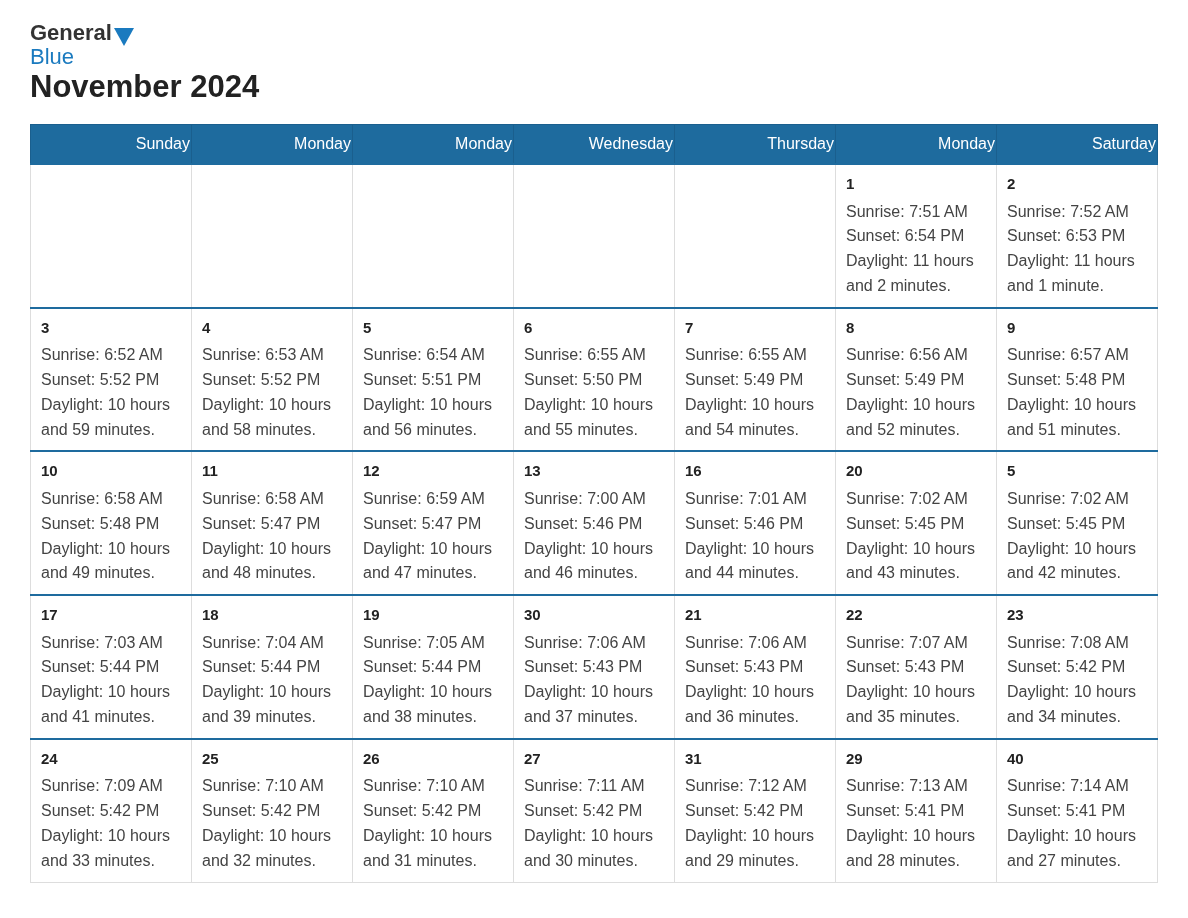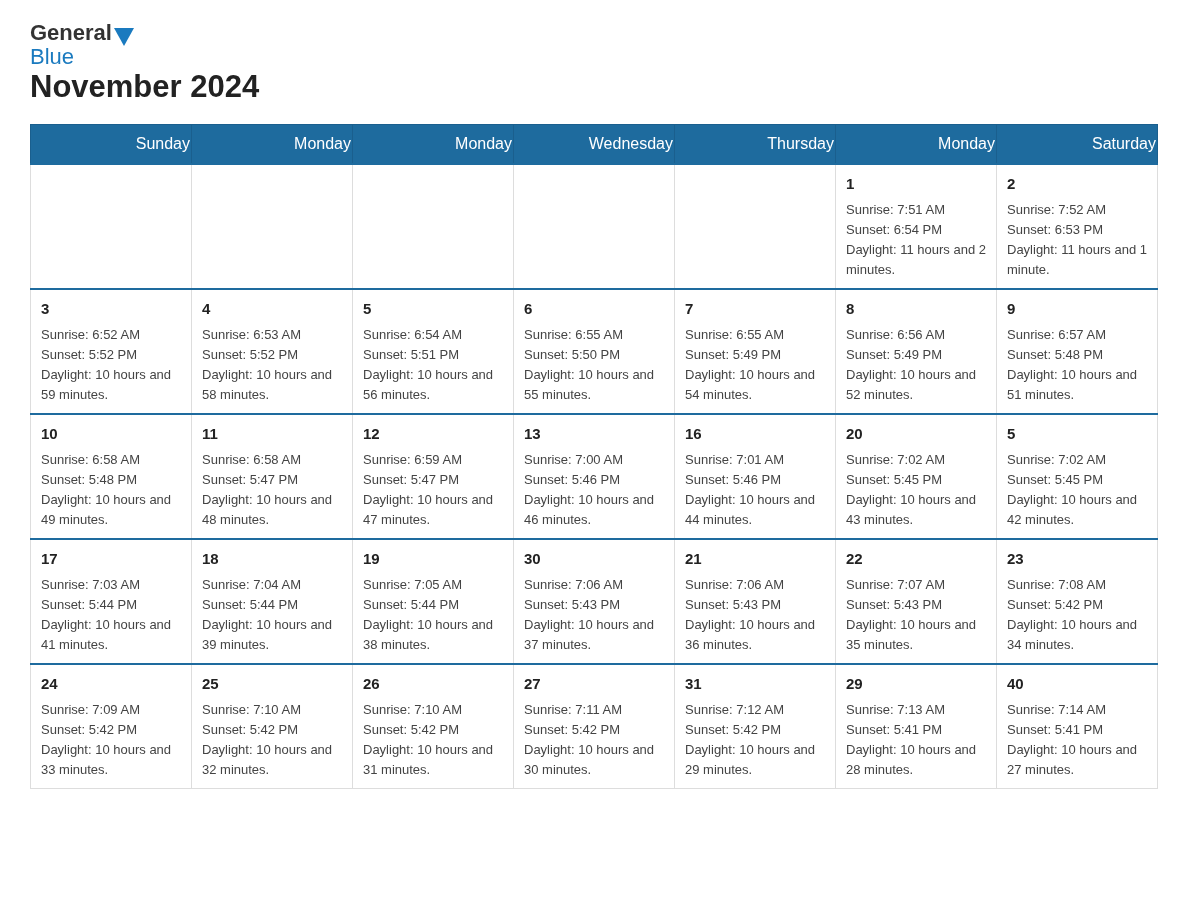--- a/index.html
+++ b/index.html
@@ -85,21 +85,21 @@
       line-height: 1.5;
     }
     .day-number {
       font-size: 15px;
       font-weight: bold;
       color: #222;
       margin-bottom: 4px;
     }
     .day-info {
       color: #444;
-      font-size: 13px;
+      font-size: 16px;
       line-height: 1.55;
     }
     .empty-cell {
       background: #fff;
     }
     tr.week-row td {
       border-top: 2px solid #1e6b9e;
     }
   </style>
 </head>

